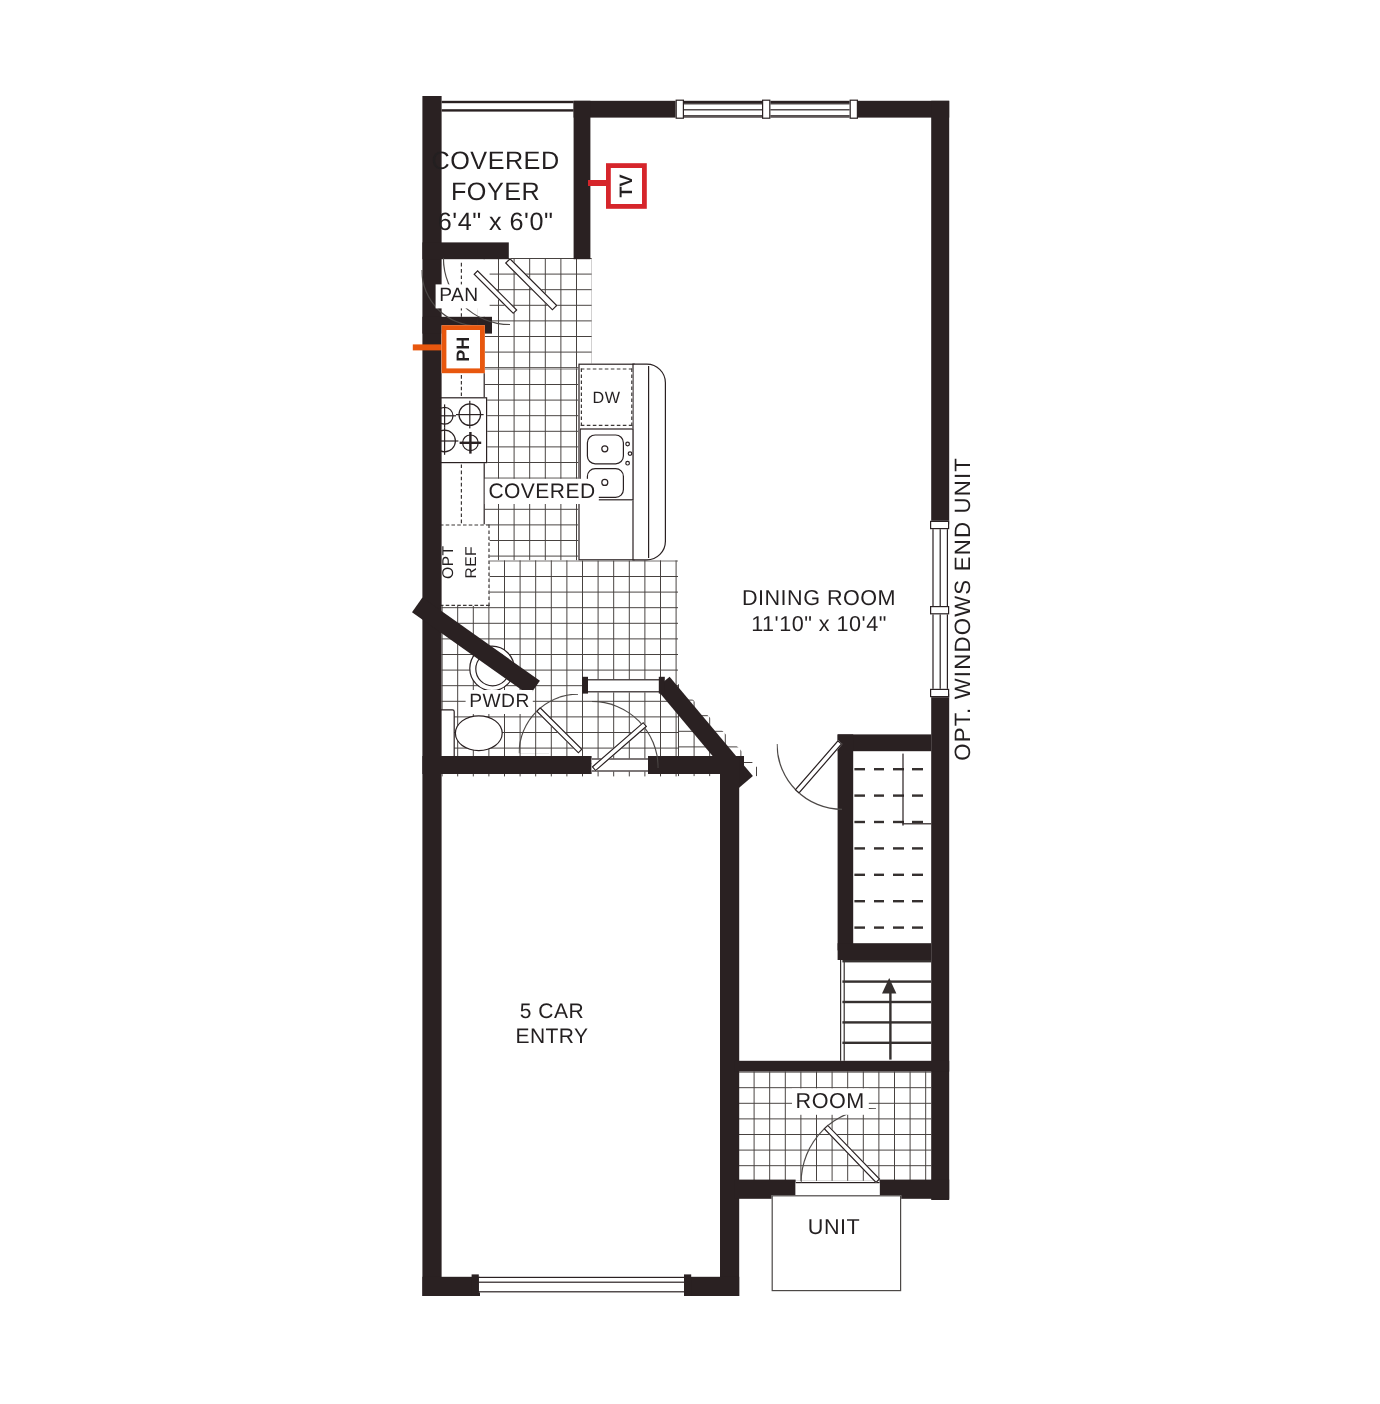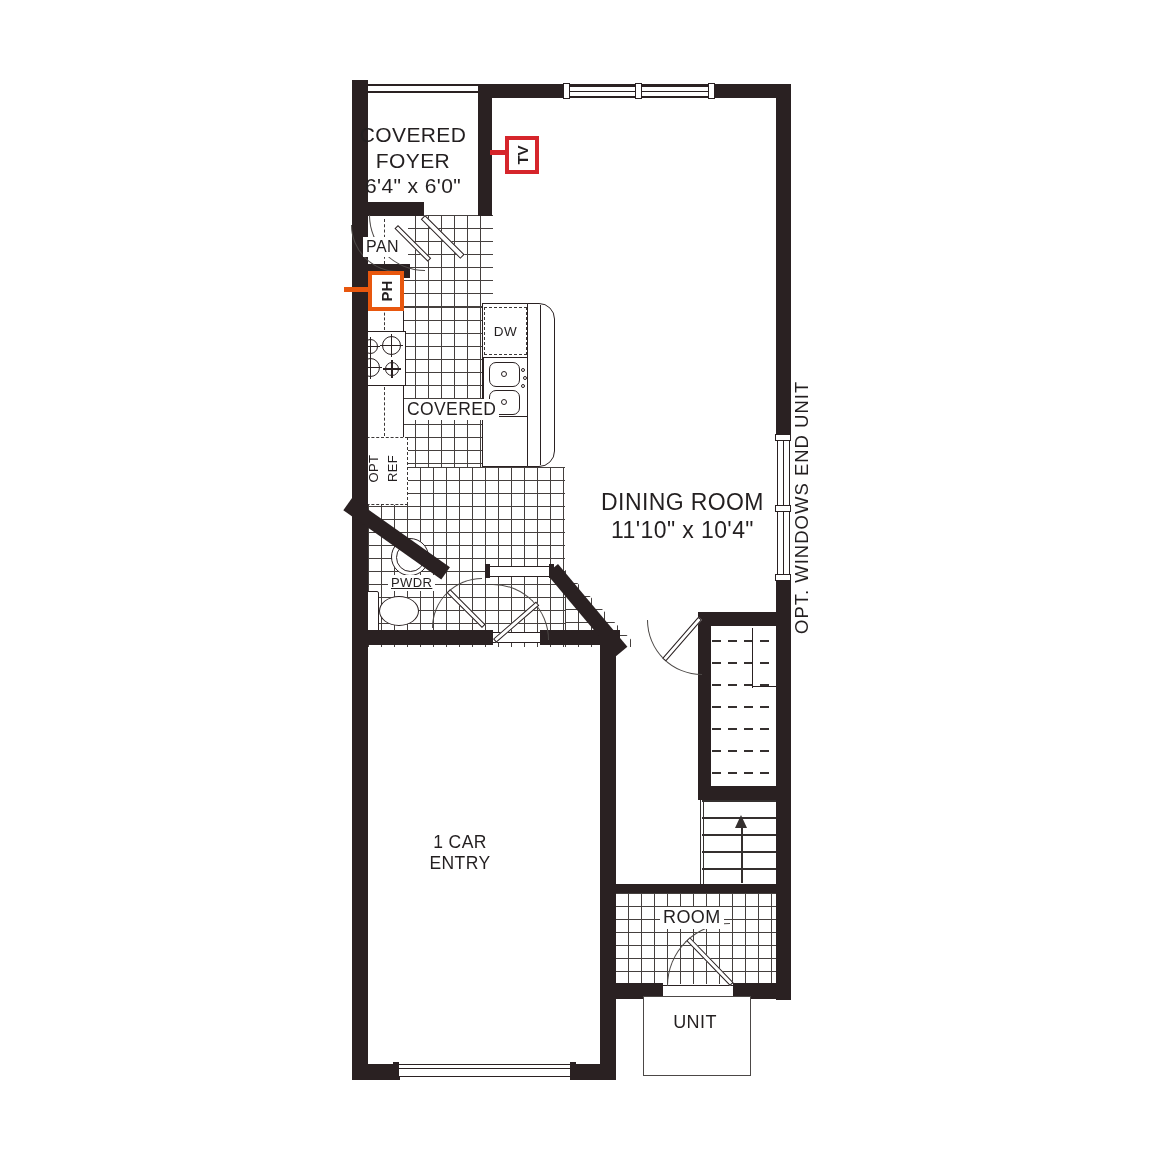--- a/index.html
+++ b/index.html
@@ -176,31 +176,31 @@
     <div class="vflex" style="font-size:15px;">PH</div>
   </div>
 
   <div class="lbl" style="left:352px;top:122px;width:122px;font-size:21px;">
     <div>COVERED</div>
     <div>FOYER</div>
     <div>6'4" x 6'0"</div>
   </div>
 
 
-  <div class="lbl" style="left:570px;top:488px;width:225px;font-size:23px;">
+  <div class="lbl" style="left:570px;top:488px;width:225px;font-size:18px;">
     <div>DINING ROOM</div>
     <div>11'10" x 10'4"</div>
   </div>
 
   <div class="lbl halo" style="left:404px;top:399px;font-size:17.5px;">COVERED</div>
   <div class="lbl halo" style="left:363px;top:237px;font-size:16px;">PAN</div>
-  <div class="lbl halo" style="left:388px;top:575px;font-size:13px;text-decoration:underline;">PWDR</div>
+  <div class="lbl halo" style="left:388px;top:575px;font-size:16px;">PWDR</div>
 
   <div class="lbl" style="left:395px;top:832px;width:130px;font-size:17.5px;">
-    <div>1 CAR</div>
+    <div>5 CAR</div>
     <div>ENTRY</div>
   </div>
 
   <div class="lbl halo" style="left:660px;top:907px;font-size:18px;">ROOM</div>
   <div class="lbl" style="left:655px;top:1012px;width:80px;font-size:18px;">UNIT</div>
 
   <div class="lbl" style="left:681px;top:504px;width:240px;height:20px;font-size:18.5px;letter-spacing:1px;transform:rotate(-90deg);">OPT. WINDOWS END UNIT</div>
 
 
 </div>

